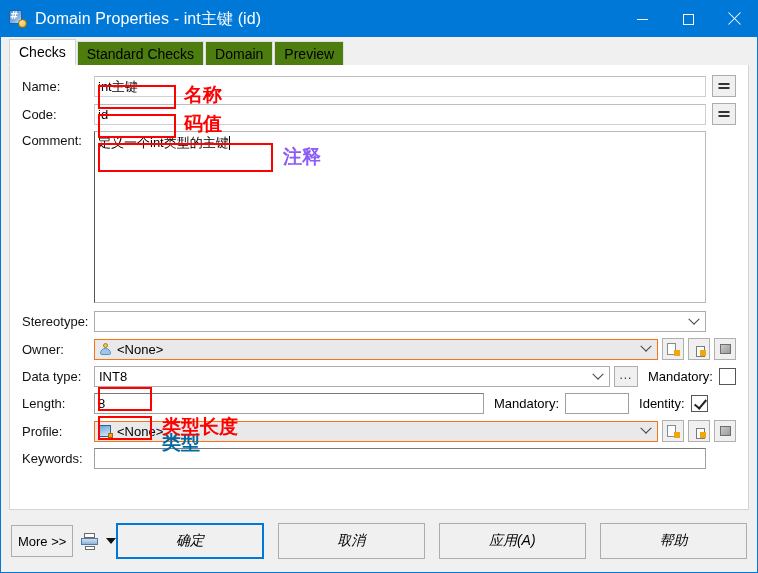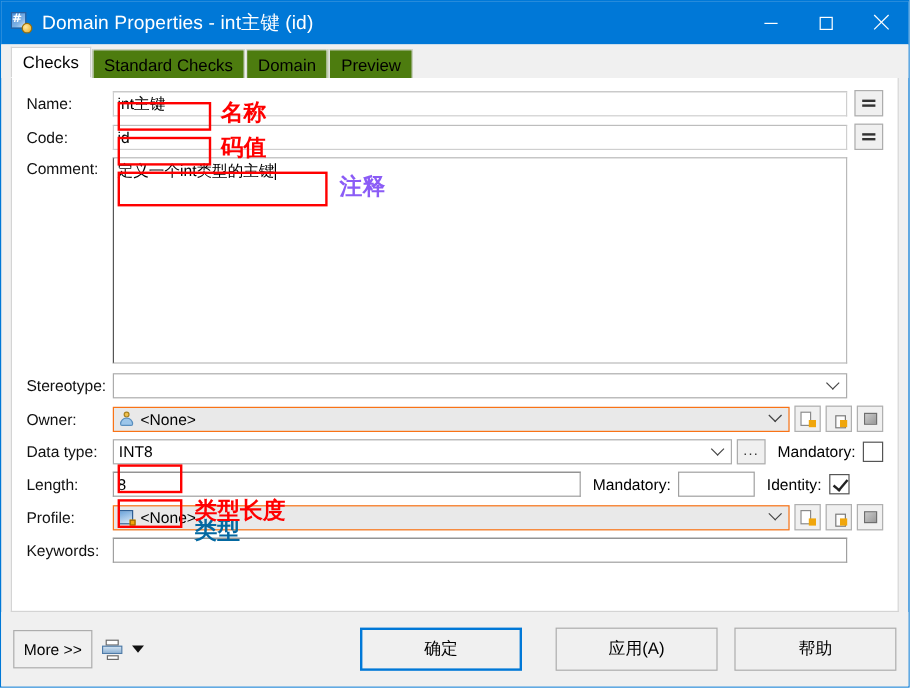--- a/index.html
+++ b/index.html
@@ -226,21 +226,21 @@
     padding:0 10px;box-sizing:border-box;
     background:#f0f0f0;
   }
   .btn{
     background:#f0f0f0;border:1px solid #adadad;box-sizing:border-box;
     font-size:14px;color:#000;
     display:flex;align-items:center;justify-content:center;
     white-space:nowrap;
   }
   .btn.more{width:66px;height:32px;font-size:13px;}
-  .btn.main{width:135px;height:36px;}
+  .btn.main{width:156px;height:36px;font-style:italic;}
   .btn.default{border:2px solid #0078d7;}
   .printer{
     width:18px;height:18px;margin-left:8px;position:relative;flex:0 0 auto;
   }
   .printer .top{position:absolute;left:3px;top:1px;width:11px;height:5px;background:#fff;border:1px solid #6a6a6a;box-sizing:border-box;}
   .printer .mid{position:absolute;left:0px;top:6px;width:17px;height:7px;background:linear-gradient(180deg,#cfe0f0,#8fb4d6);border:1px solid #4e7ba8;box-sizing:border-box;}
   .printer .bot{position:absolute;left:4px;bottom:0px;width:10px;height:4px;background:#fff;border:1px solid #6a6a6a;box-sizing:border-box;}
   .caret-dn{
     width:0;height:0;border-left:5px solid transparent;border-right:5px solid transparent;
     border-top:6px solid #111;margin-left:7px;flex:0 0 auto;
@@ -431,18 +431,19 @@
     <div class="btn more">More &gt;&gt;</div>
     <div class="printer">
       <span class="top"></span>
         <span class="mid"></span>
         <span class="bot"></span>
     </div>
     <div class="caret-dn"></div>
     <div class="spacer"></div>
     <div class="btn main default">确定</div>
     <div class="gap"></div>
+    <div class="btn main">取消</div>
     <div class="gap"></div>
     <div class="btn main">应用(A)</div>
     <div class="gap"></div>
     <div class="btn main">帮助</div>
   </div>
 </div>
 
 </body></html>

